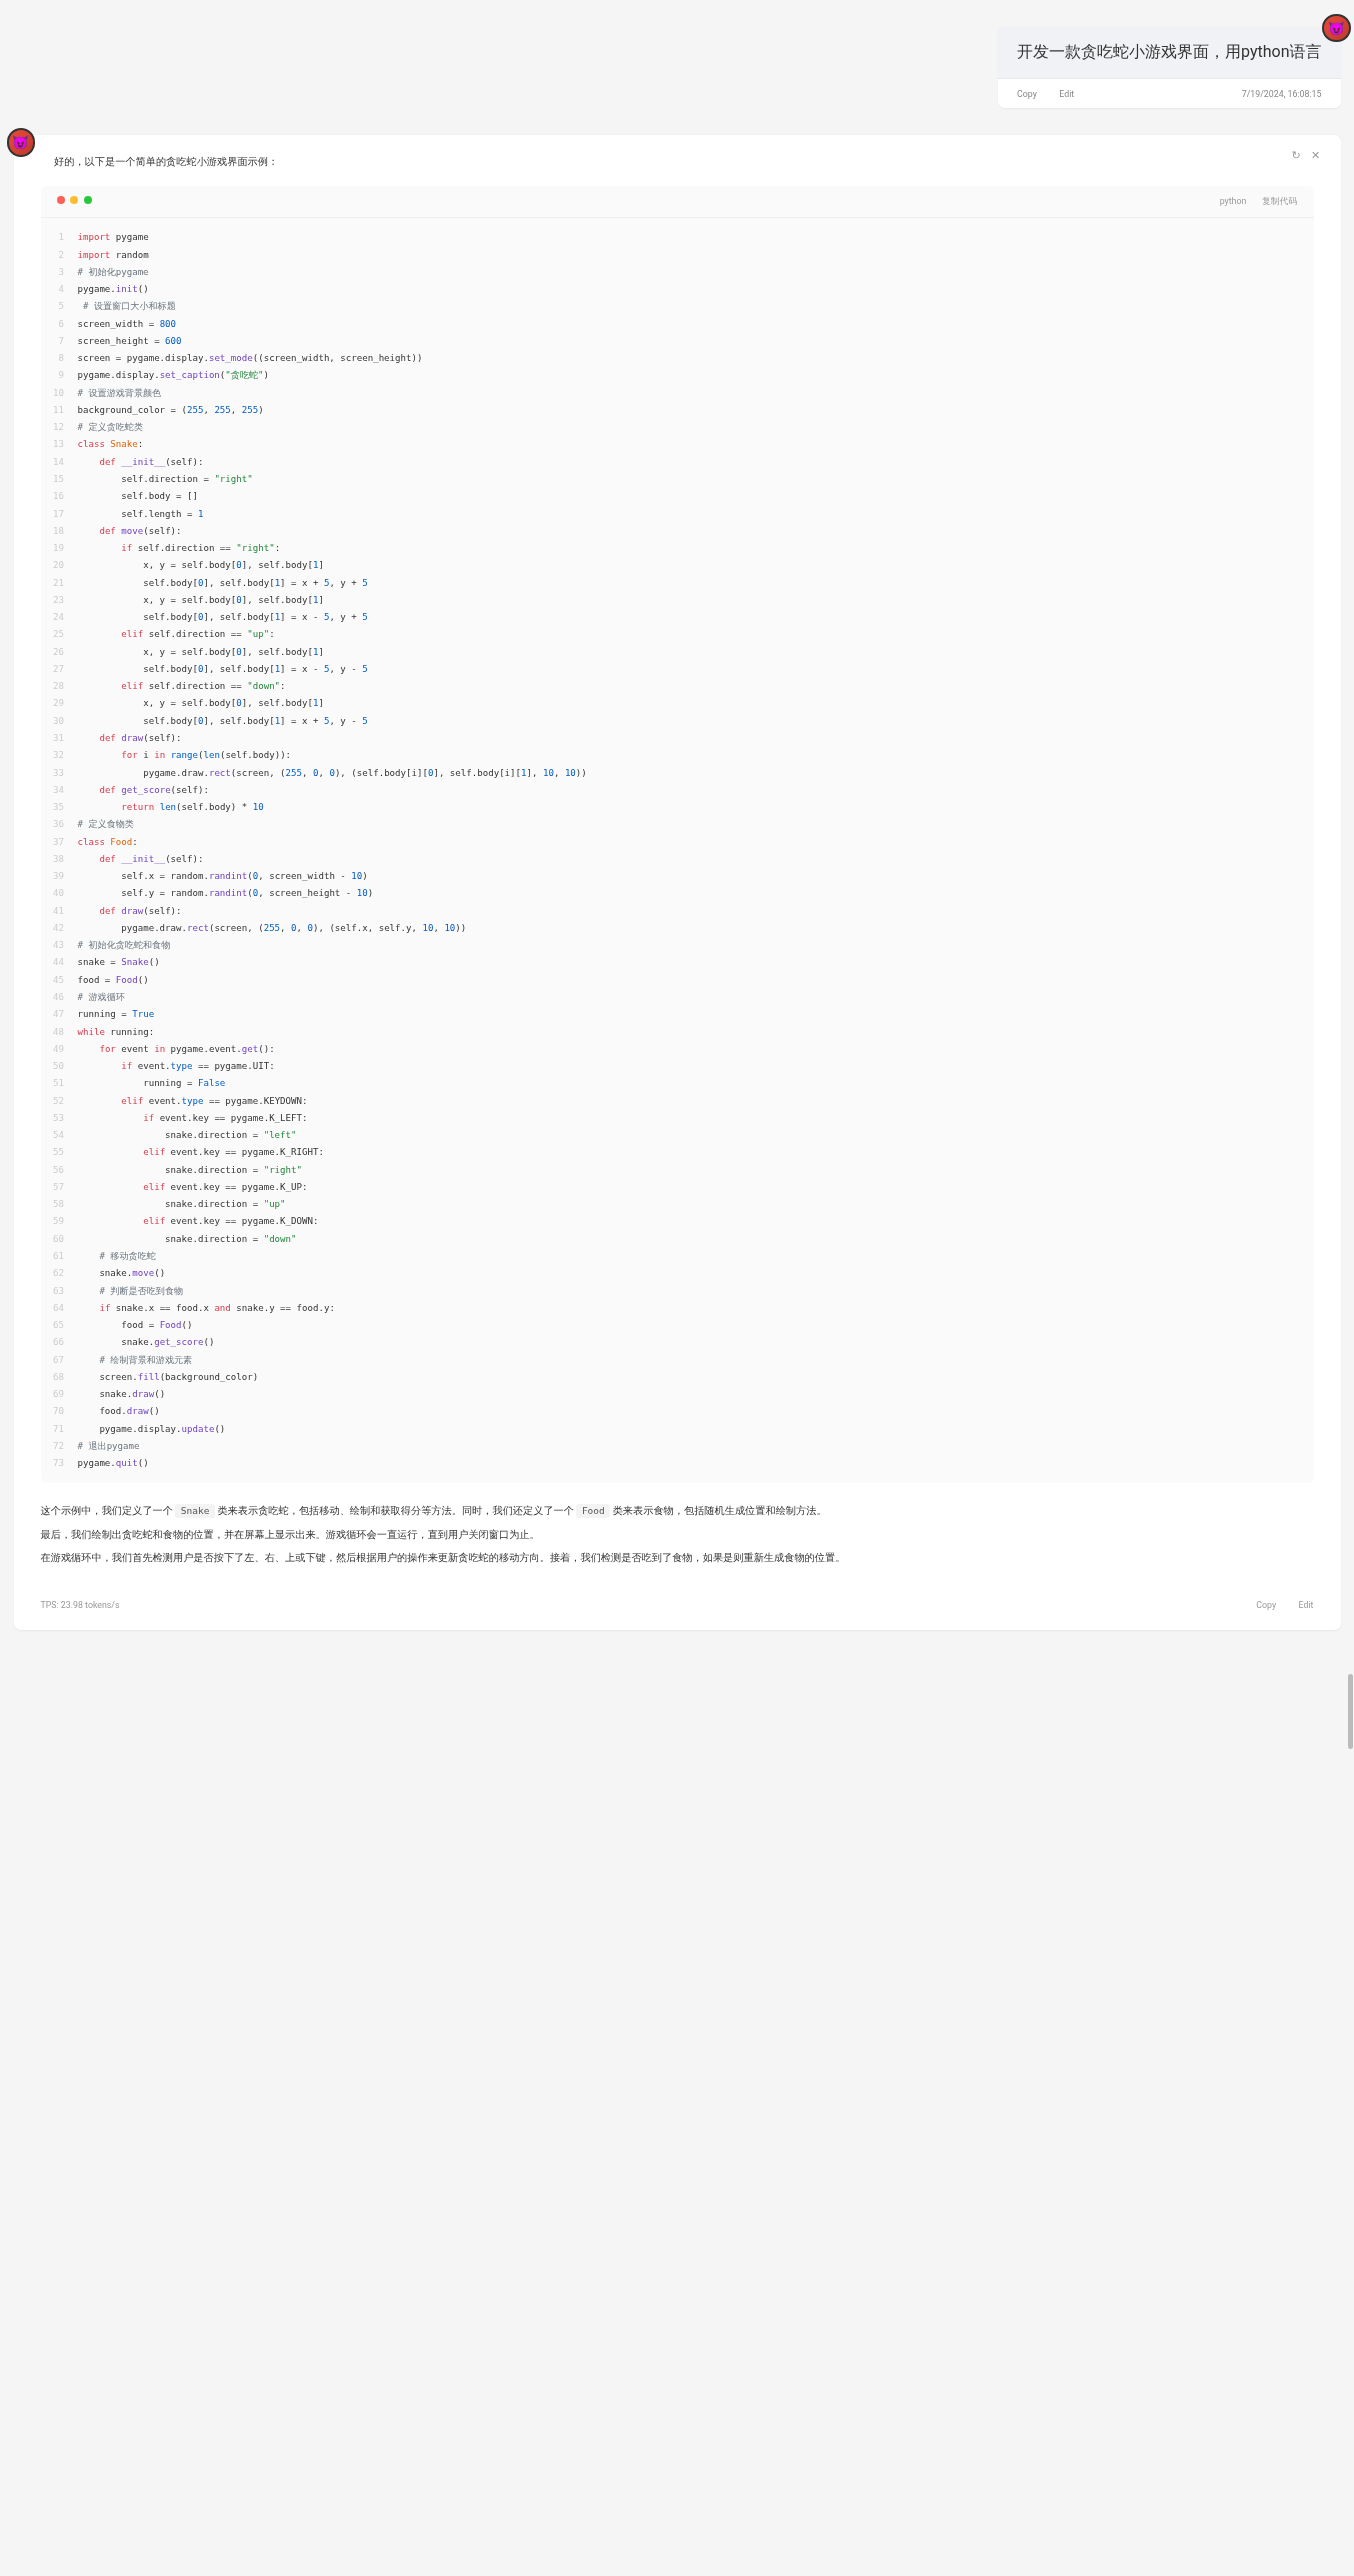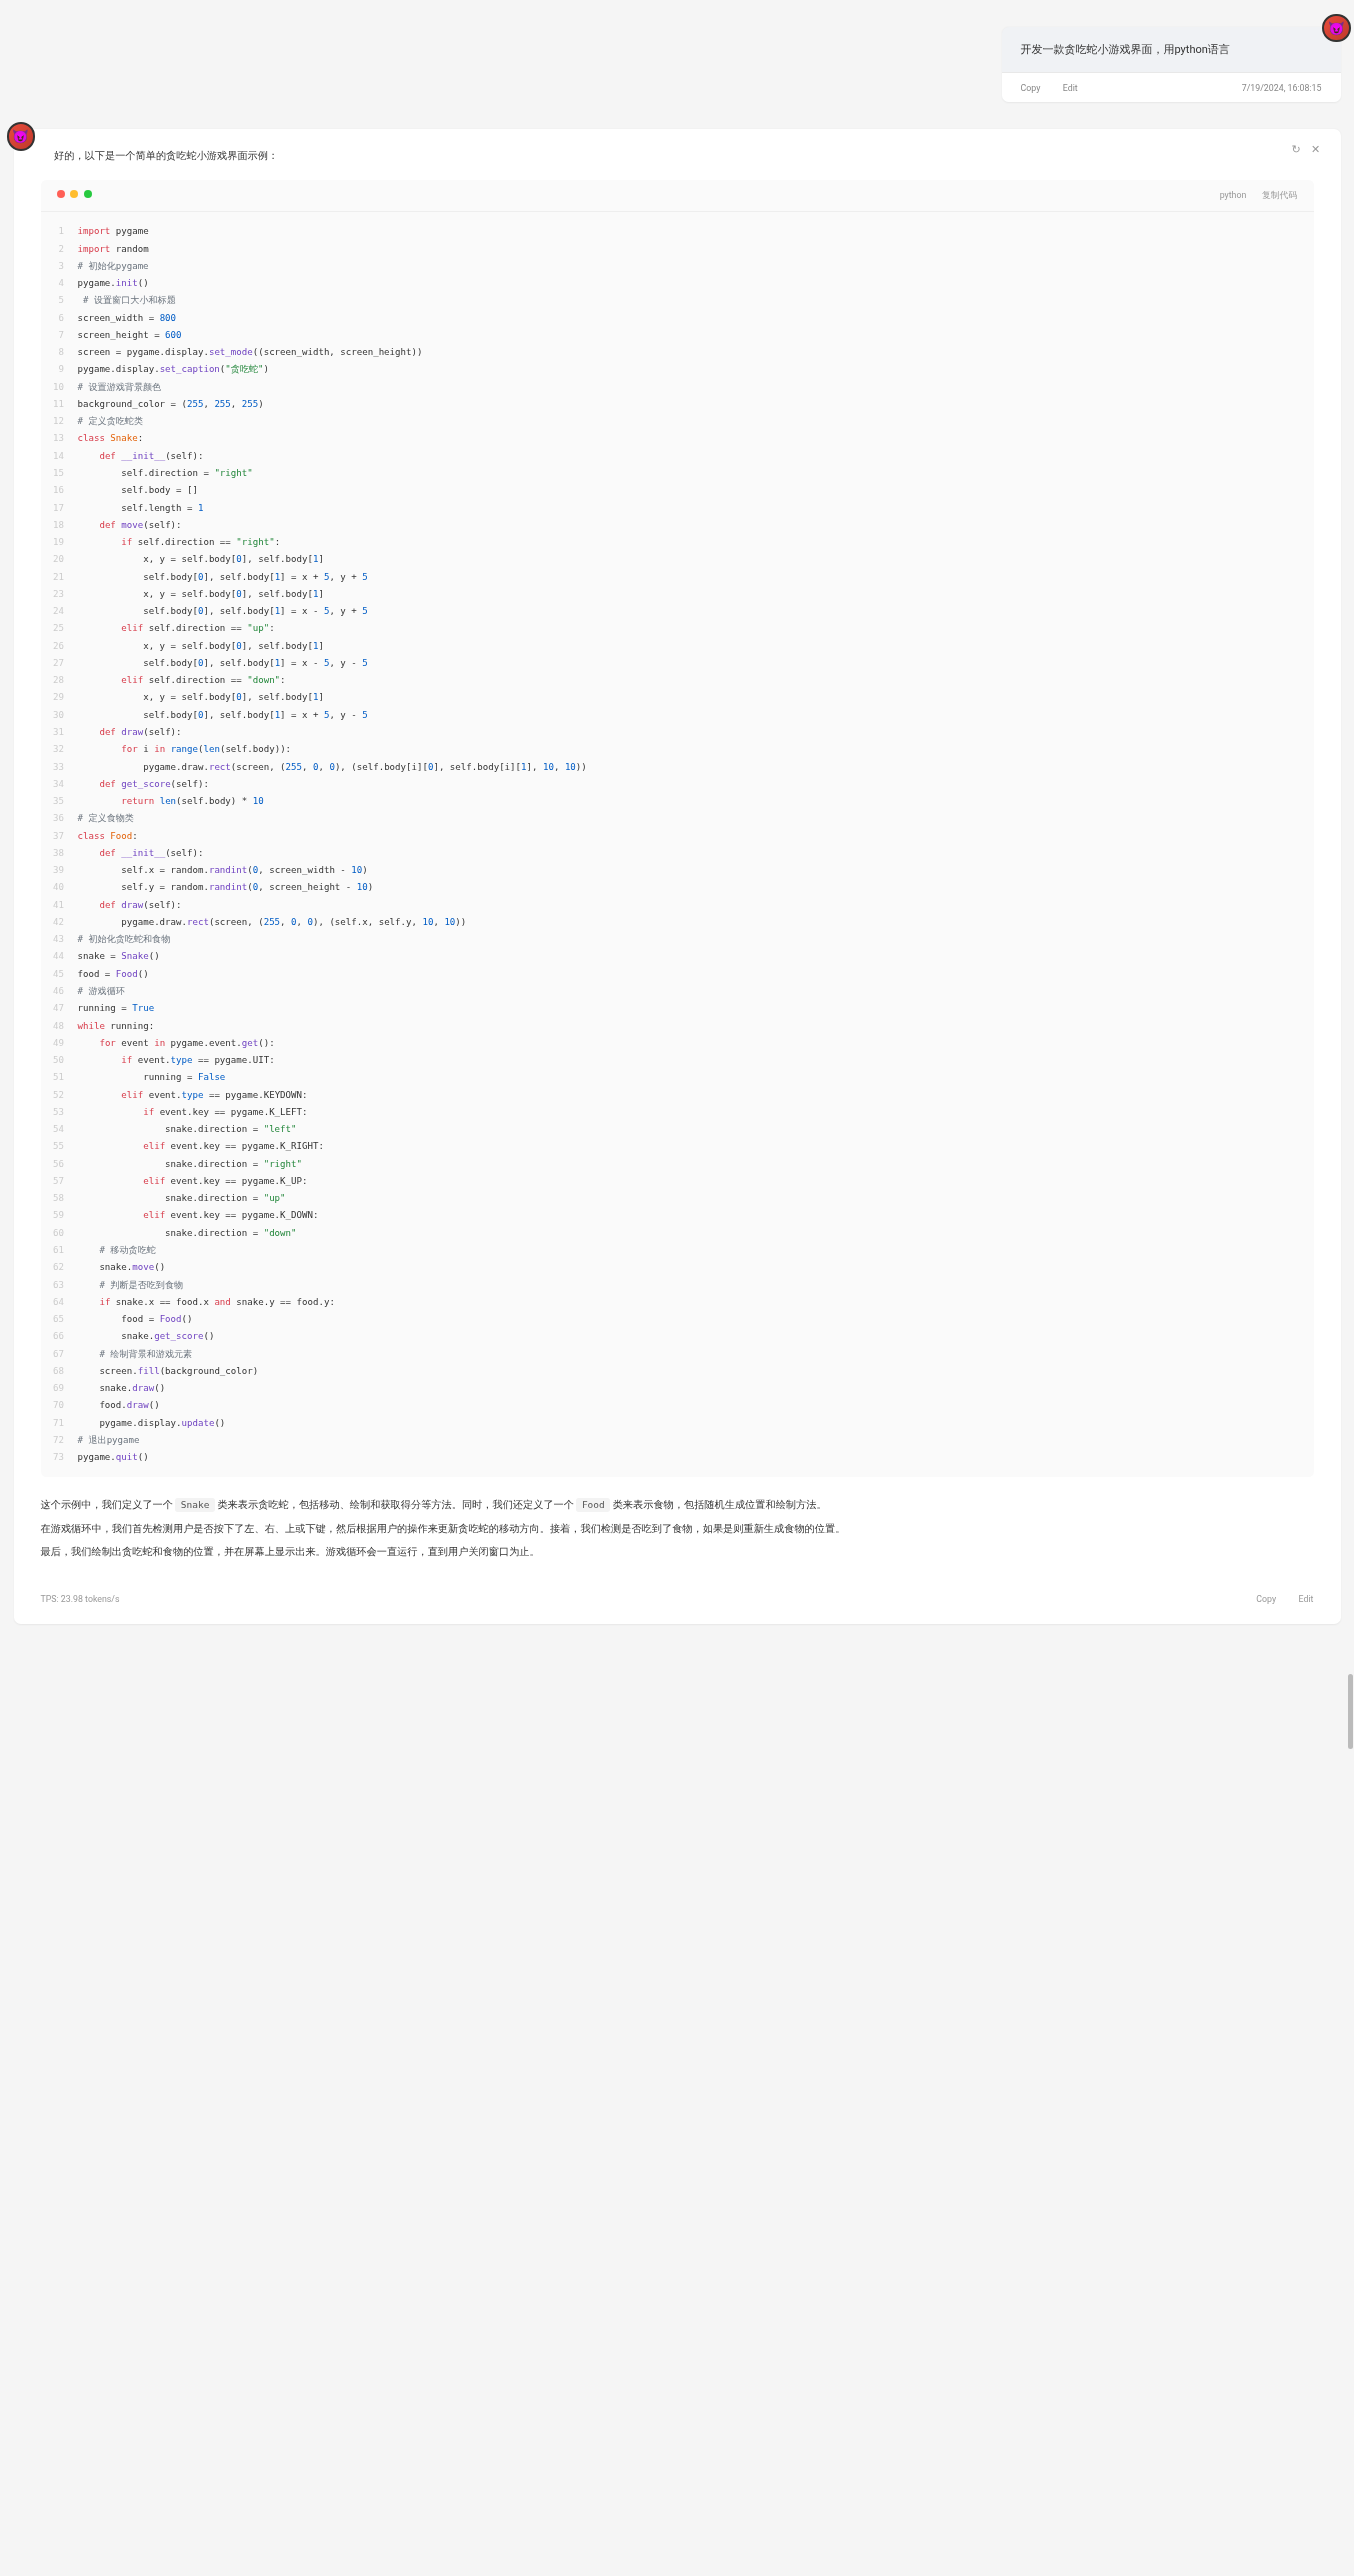--- a/index.html
+++ b/index.html
@@ -1,20 +1,20 @@
 <!DOCTYPE html>
 <html style="font-size:11px"><head>
 <meta charset="utf-8">
 <style>
 *{margin:0;padding:0;box-sizing:border-box}
 body{font-family:-apple-system,BlinkMacSystemFont,"Segoe UI",Roboto,sans-serif;background:#f5f5f5;font-size:9.5px;color:#333}
 .container{max-width:1355px;margin:0 auto;padding:27px 13.5px}
 .user-msg{display:flex;justify-content:flex-end;margin-bottom:27px;position:relative}
 .user-msg-box{background:#f0f2f5;border-radius:6.8px;min-width:339px;max-width:406px;overflow:hidden;box-shadow:0 0.7px 2px rgba(0,0,0,0.06)}
-.user-msg-content{padding:15px 19px;font-size:11px;color:#333}
+.user-msg-content{padding:15px 19px;font-size:16px;color:#333}
 .user-msg-actions{display:flex;justify-content:space-between;align-items:center;padding:9.5px 19px;border-top:0.7px solid #e8e8e8;color:#888;font-size:8.8px;background:#fff}
 .user-msg-actions .actions span{margin-right:20.3px;cursor:pointer}
 .user-avatar{width:28.4px;height:28.4px;border-radius:50%;background:linear-gradient(135deg,#e74c3c,#c0392b);position:absolute;top:-13.5px;right:-10.2px;border:2px solid #333;display:flex;align-items:center;justify-content:center;font-size:13.5px}
 .bot-section{position:relative}
 .bot-avatar{width:28.4px;height:28.4px;border-radius:50%;background:linear-gradient(135deg,#e74c3c,#c0392b);position:absolute;top:-6.8px;left:-6.8px;border:2px solid #333;display:flex;align-items:center;justify-content:center;font-size:13.5px;z-index:2}
 .bot-msg{background:#fff;border-radius:6.8px;padding:20.3px 27px;box-shadow:0 0.7px 2px rgba(0,0,0,0.06);position:relative}
 .bot-header-icons{position:absolute;top:13.5px;right:20.3px;display:flex;gap:10.2px;color:#999;font-size:11px}
 .bot-header-icons span{cursor:pointer}
 .bot-intro{font-size:10.2px;color:#333;margin-bottom:17px;margin-left:13.5px}
 .code-block{background:#fafafa;border-radius:5.4px;overflow:hidden;margin-bottom:13.5px}
@@ -372,22 +372,22 @@
               <div class="ln">73</div>
               <div class="lc">pygame.<span class="fn">quit</span>()</div>
             </div>
           </div>
       </div>
 
       <div class="explanation">
         <p>
           <span>这个示例中，我们定义了一个 </span><span class="inline-code">Snake</span><span> 类来表示贪吃蛇，包括移动、绘制和获取得分等方法。同时，我们还定义了一个 </span><span class="inline-code">Food</span><span> 类来表示食物，包括随机生成位置和绘制方法。</span>
         </p>
+        <p>最后，我们绘制出贪吃蛇和食物的位置，并在屏幕上显示出来。游戏循环会一直运行，直到用户关闭窗口为止。</p>
         <p>在游戏循环中，我们首先检测用户是否按下了左、右、上或下键，然后根据用户的操作来更新贪吃蛇的移动方向。接着，我们检测是否吃到了食物，如果是则重新生成食物的位置。</p>
-        <p>最后，我们绘制出贪吃蛇和食物的位置，并在屏幕上显示出来。游戏循环会一直运行，直到用户关闭窗口为止。</p>
       </div>
 
       <div class="footer">
         <div>TPS: 23.98 tokens/s</div>
         <div class="actions">
           <span>Copy</span>
           <span>Edit</span>
         </div>
       </div>
     </div>

